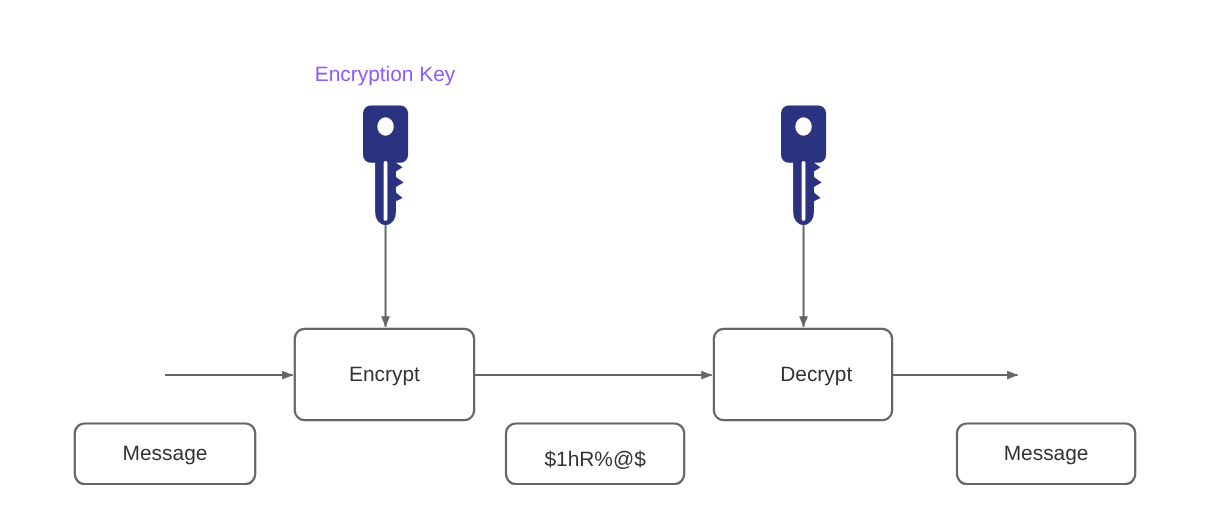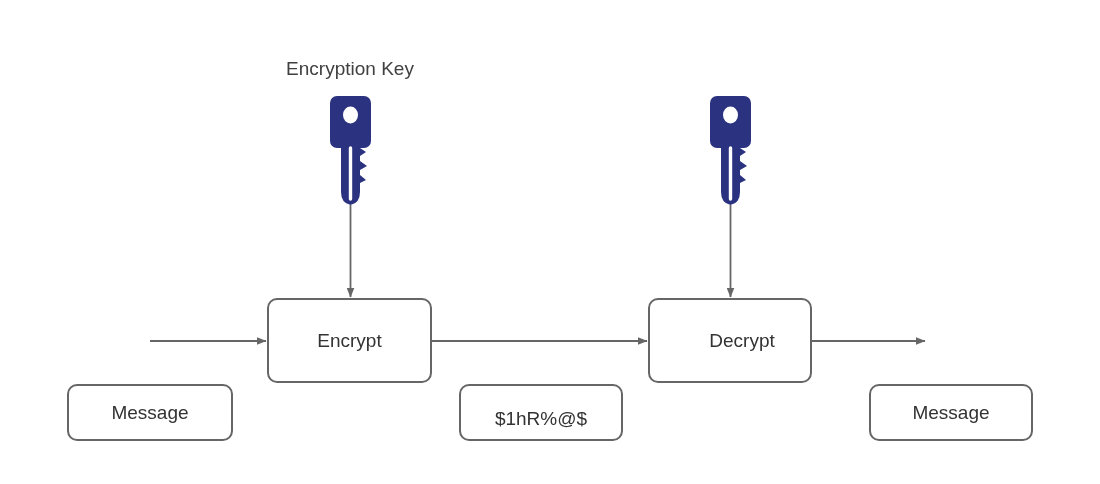--- a/index.html
+++ b/index.html
@@ -32,21 +32,21 @@
     align-items: center;
     justify-content: center;
     text-align: center;
     color: #333333;
     font-family: "Liberation Sans", sans-serif;
     white-space: nowrap;
     pointer-events: none;
   }
   .key-title {
     font-size: 19px;
-    color: #404040;
+    color: #8b5cf6;
   }
   .box-text {
     font-size: 19px;
     color: #333333;
   }
 </style>
 </head>
 <body>
 
 <div id="diagram-root">

